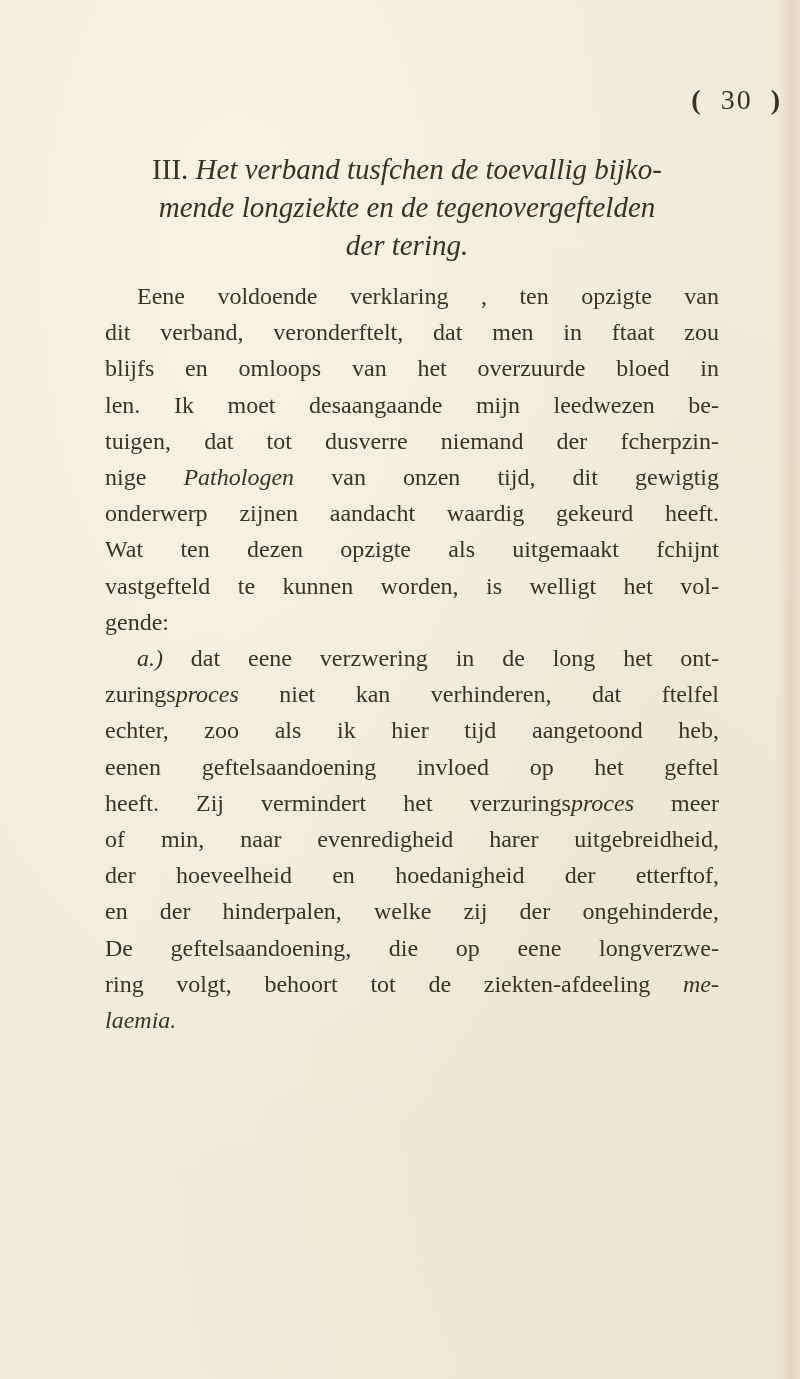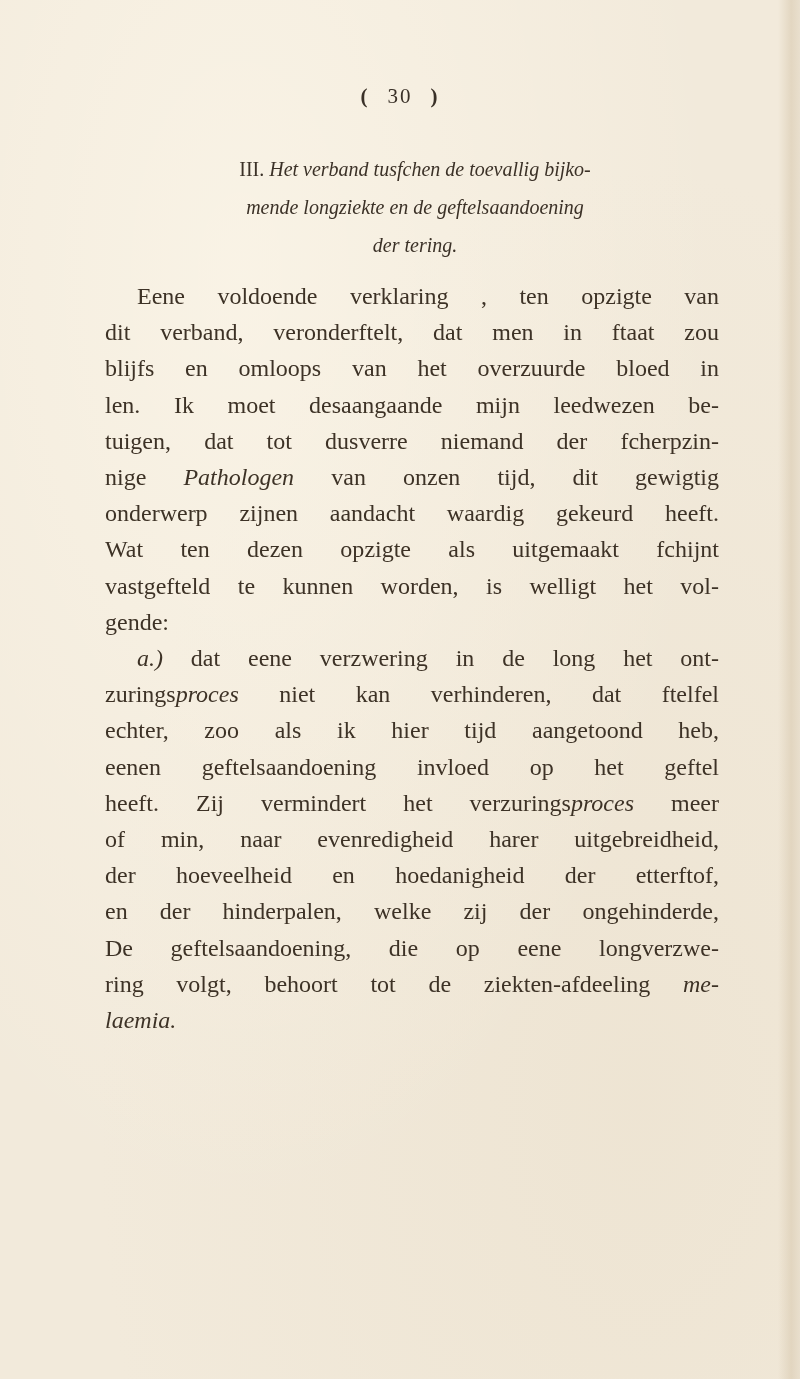--- a/index.html
+++ b/index.html
@@ -28,37 +28,37 @@
       position: absolute;
       right: 0; top: 0;
       width: 22px; height: 1379px;
       background: linear-gradient(to right, rgba(226,214,192,0) 0%, rgba(220,206,182,0.7) 60%, rgba(232,222,204,0.9) 100%);
     }
     .page-number {
       position: absolute;
       top: 84px;
       left: 0;
       width: 800px;
-      text-align: center;
-      font-size: 21px;
+      text-align: right;
+      font-size: 28px;
       color: #3a3128;
       letter-spacing: 2px;
     }
     .page-number .paren {
       font-weight: bold;
       display: inline-block;
       margin: 0 18px;
     }
     .section-heading {
       position: absolute;
       top: 150px;
-      left: 100px;
+      left: 92px;
       width: 630px;
       text-align: center;
-      font-size: 20px;
+      font-size: 29px;
       line-height: 38px;
       color: #3b3127;
     }
     .section-heading .numeral {
       font-style: normal;
       font-weight: normal;
     }
     .section-heading .title {
       font-style: italic;
     }
@@ -96,21 +96,21 @@
 
   <div class="page-number">
     <span class="paren">(</span><span>30</span><span class="paren">)</span>
   </div>
 
   <div class="section-heading">
     <div>
       <span class="numeral">III.</span>
       <span class="title">Het verband tusfchen de toevallig bijko-</span>
     </div>
-    <div class="title">mende longziekte en de geftelsaandoening</div>
+    <div class="title">mende longziekte en de tegenovergeftelden</div>
     <div class="title">der tering.</div>
   </div>
 
   <div class="body-text">
     <span class="line indent">Eene voldoende verklaring , ten opzigte van</span>
     <span class="line">dit verband, veronderftelt, dat men in ftaat zou</span>
     <span class="line">blijfs en omloops van het overzuurde bloed in</span>
     <span class="line">len. Ik moet desaangaande mijn leedwezen be-</span>
     <span class="line">tuigen, dat tot dusverre niemand der fcherpzin-</span>
     <span class="line"><span>nige </span><span class="ital">Pathologen</span><span> van onzen tijd, dit gewigtig</span></span>

